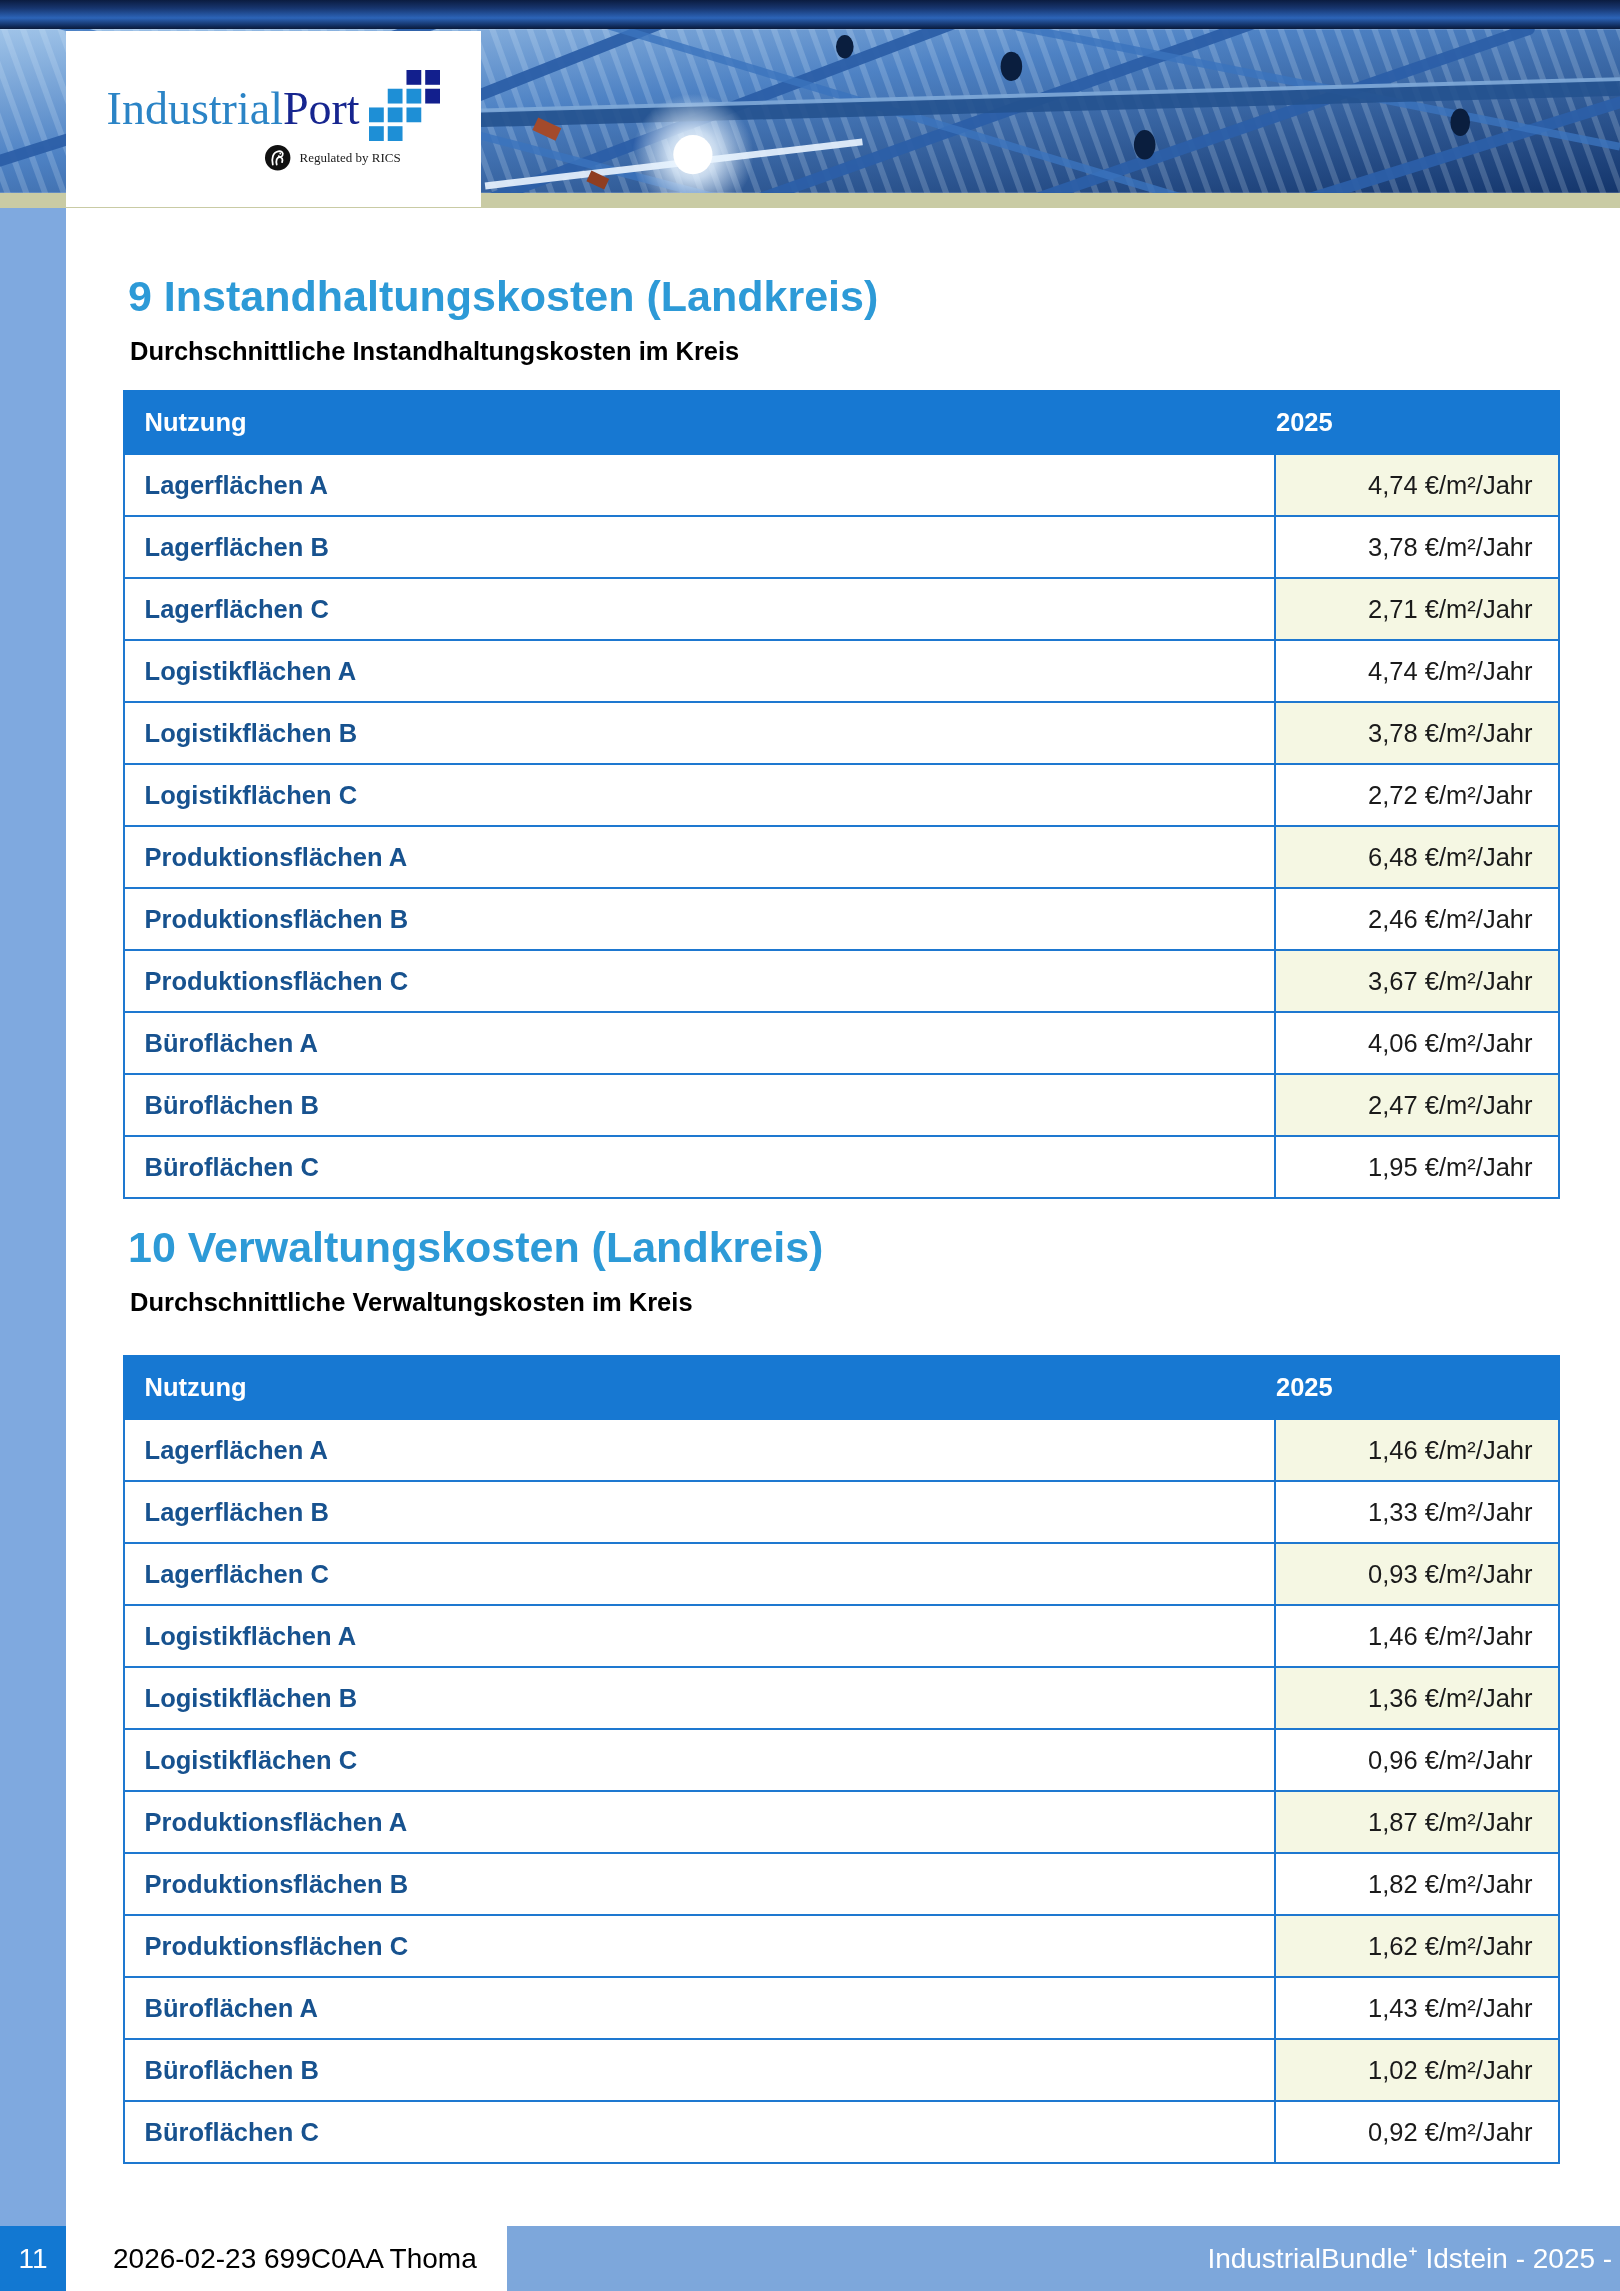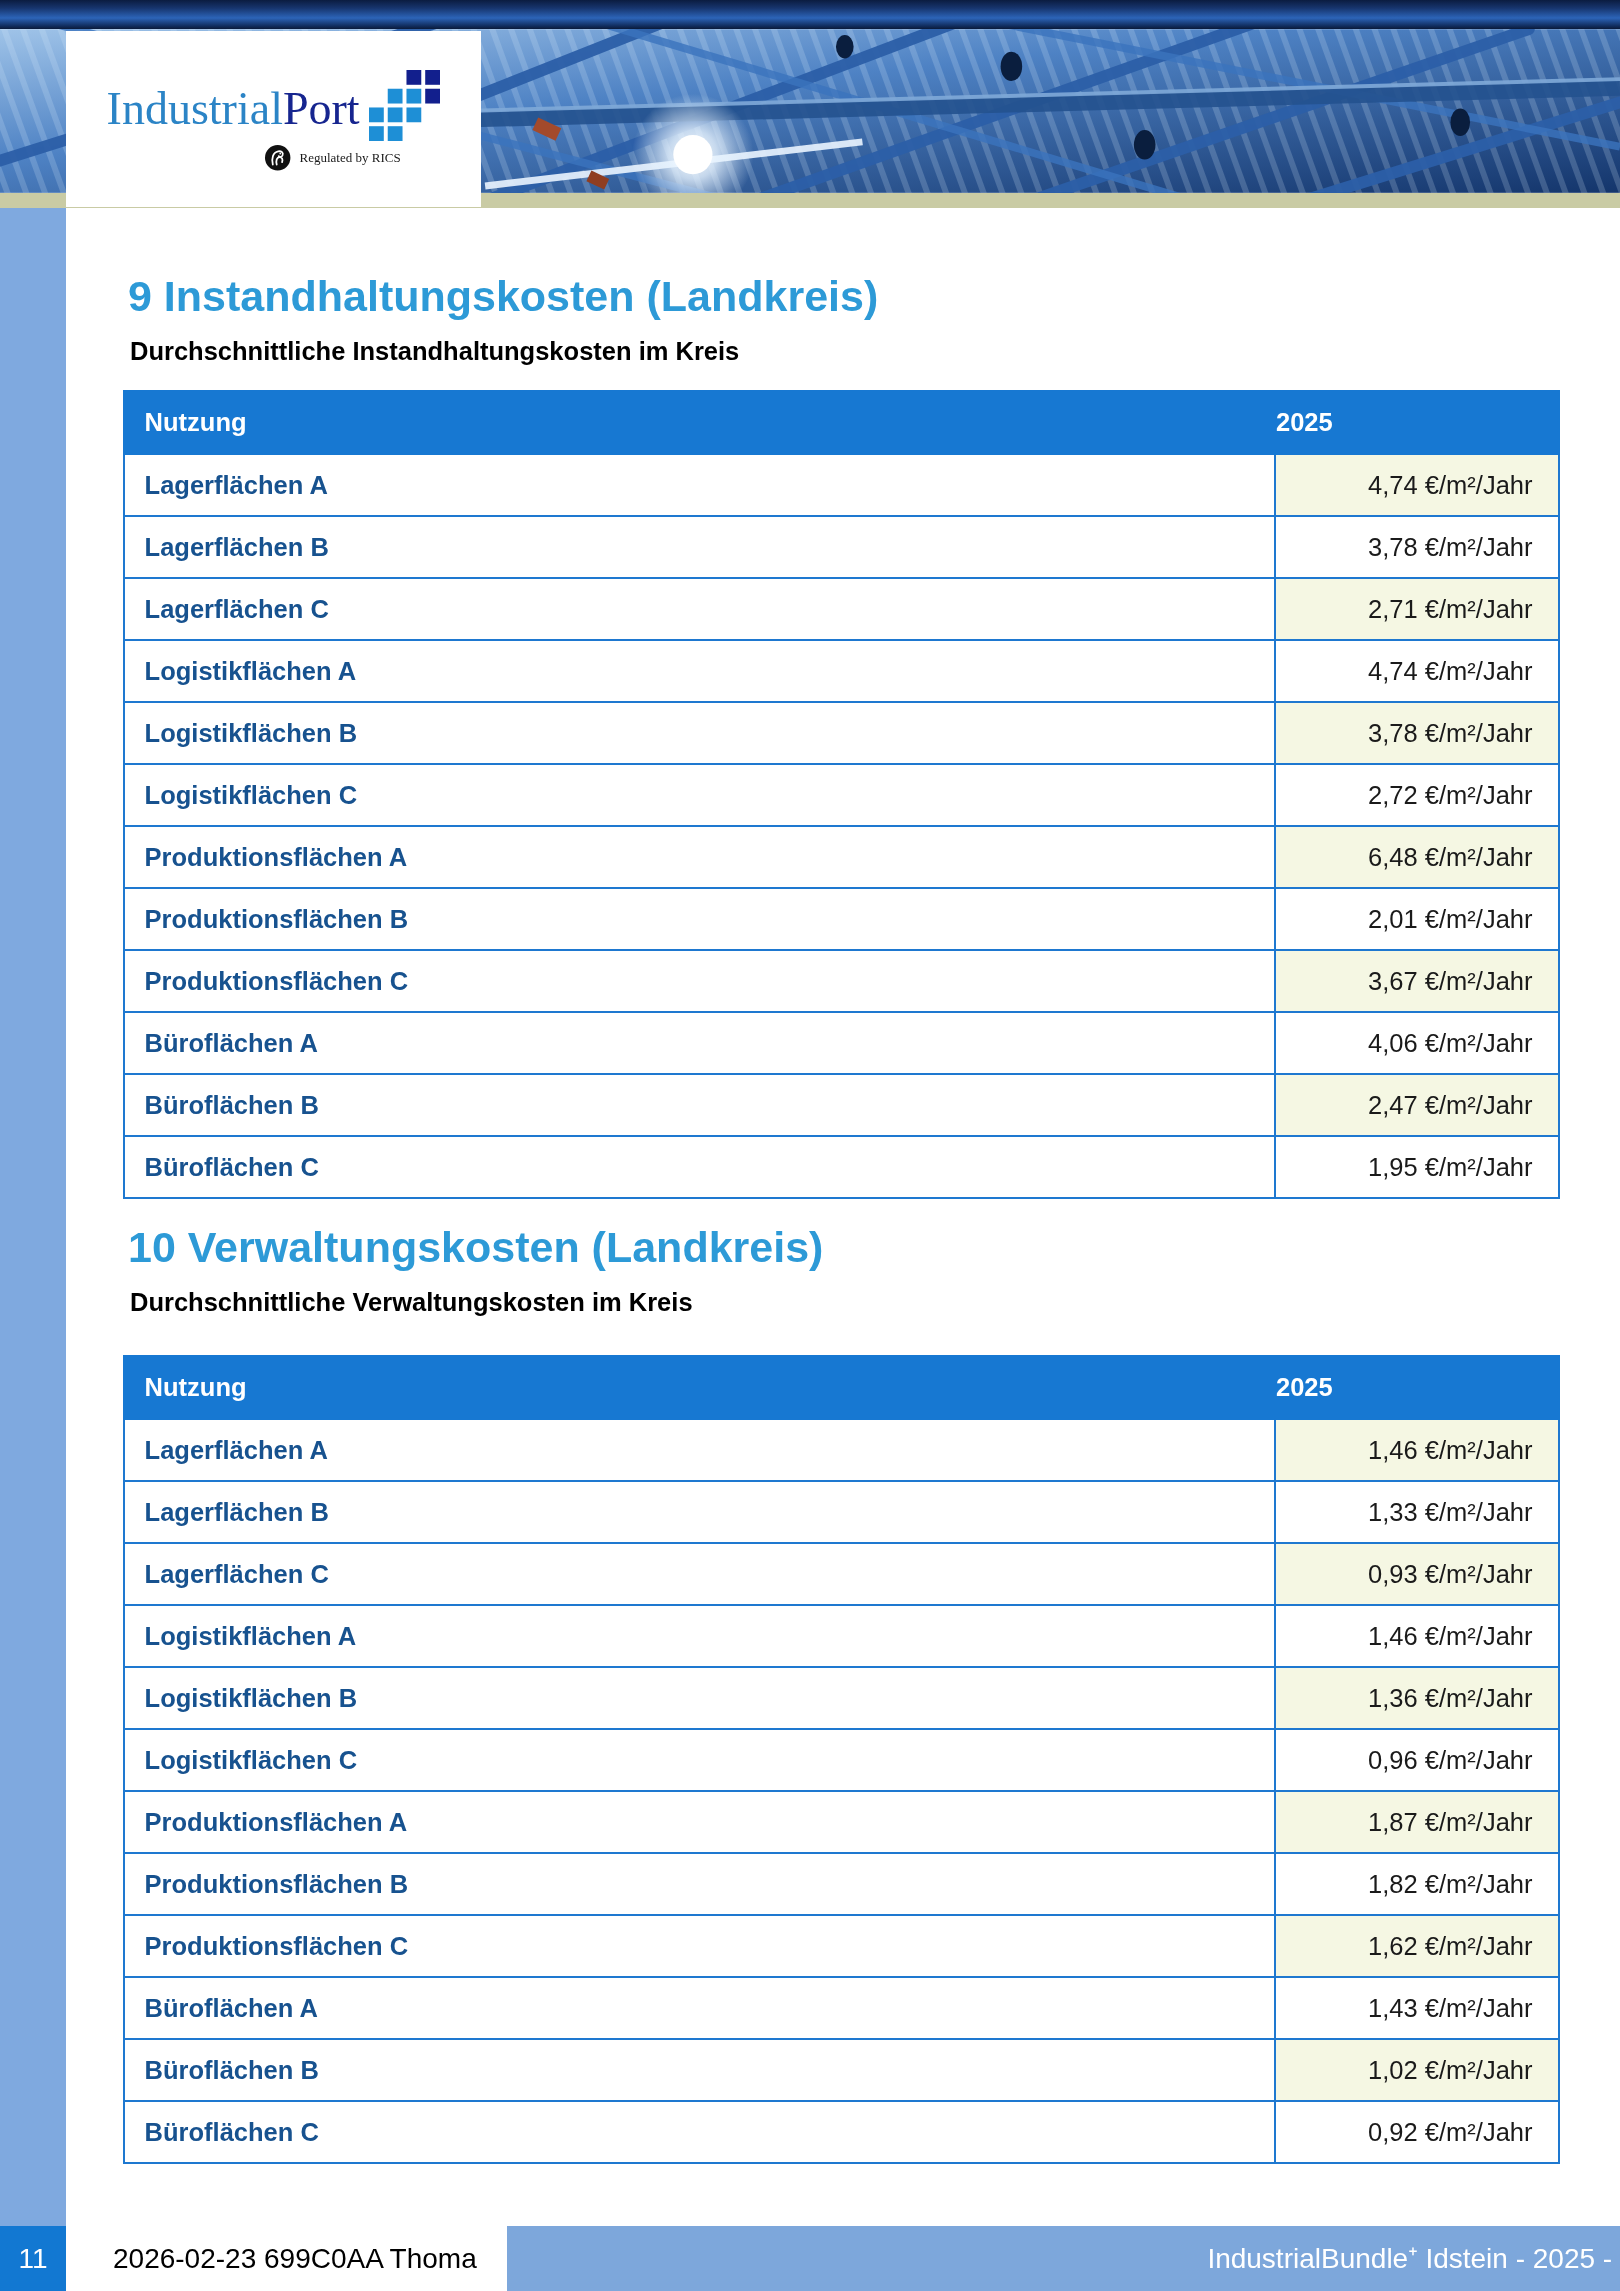--- a/index.html
+++ b/index.html
@@ -198,21 +198,21 @@
           <tr>
             <td class="label-cell">Logistikflächen C</td>
             <td class="value-cell">2,72 €/m²/Jahr</td>
           </tr>
           <tr>
             <td class="label-cell">Produktionsflächen A</td>
             <td class="value-cell">6,48 €/m²/Jahr</td>
           </tr>
           <tr>
             <td class="label-cell">Produktionsflächen B</td>
-            <td class="value-cell">2,01 €/m²/Jahr</td>
+            <td class="value-cell">2,46 €/m²/Jahr</td>
           </tr>
           <tr>
             <td class="label-cell">Produktionsflächen C</td>
             <td class="value-cell">3,67 €/m²/Jahr</td>
           </tr>
           <tr>
             <td class="label-cell">Büroflächen A</td>
             <td class="value-cell">4,06 €/m²/Jahr</td>
           </tr>
           <tr>

